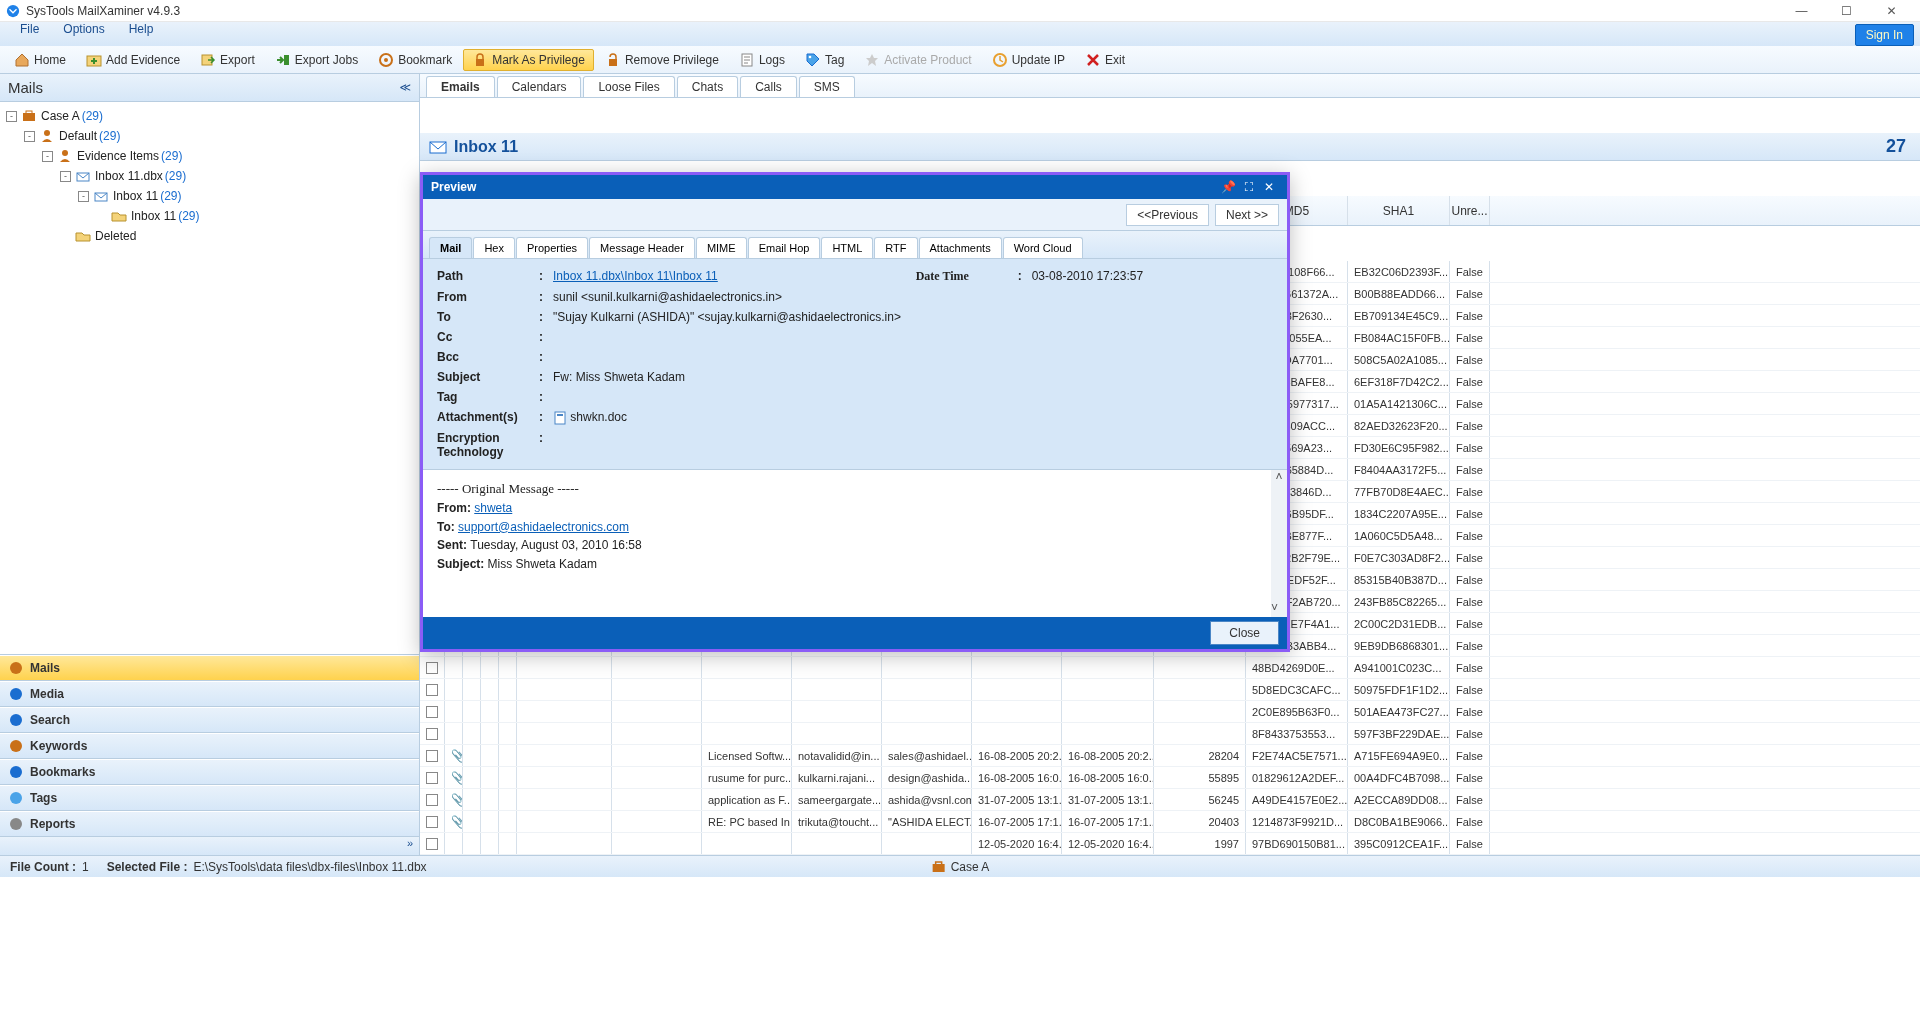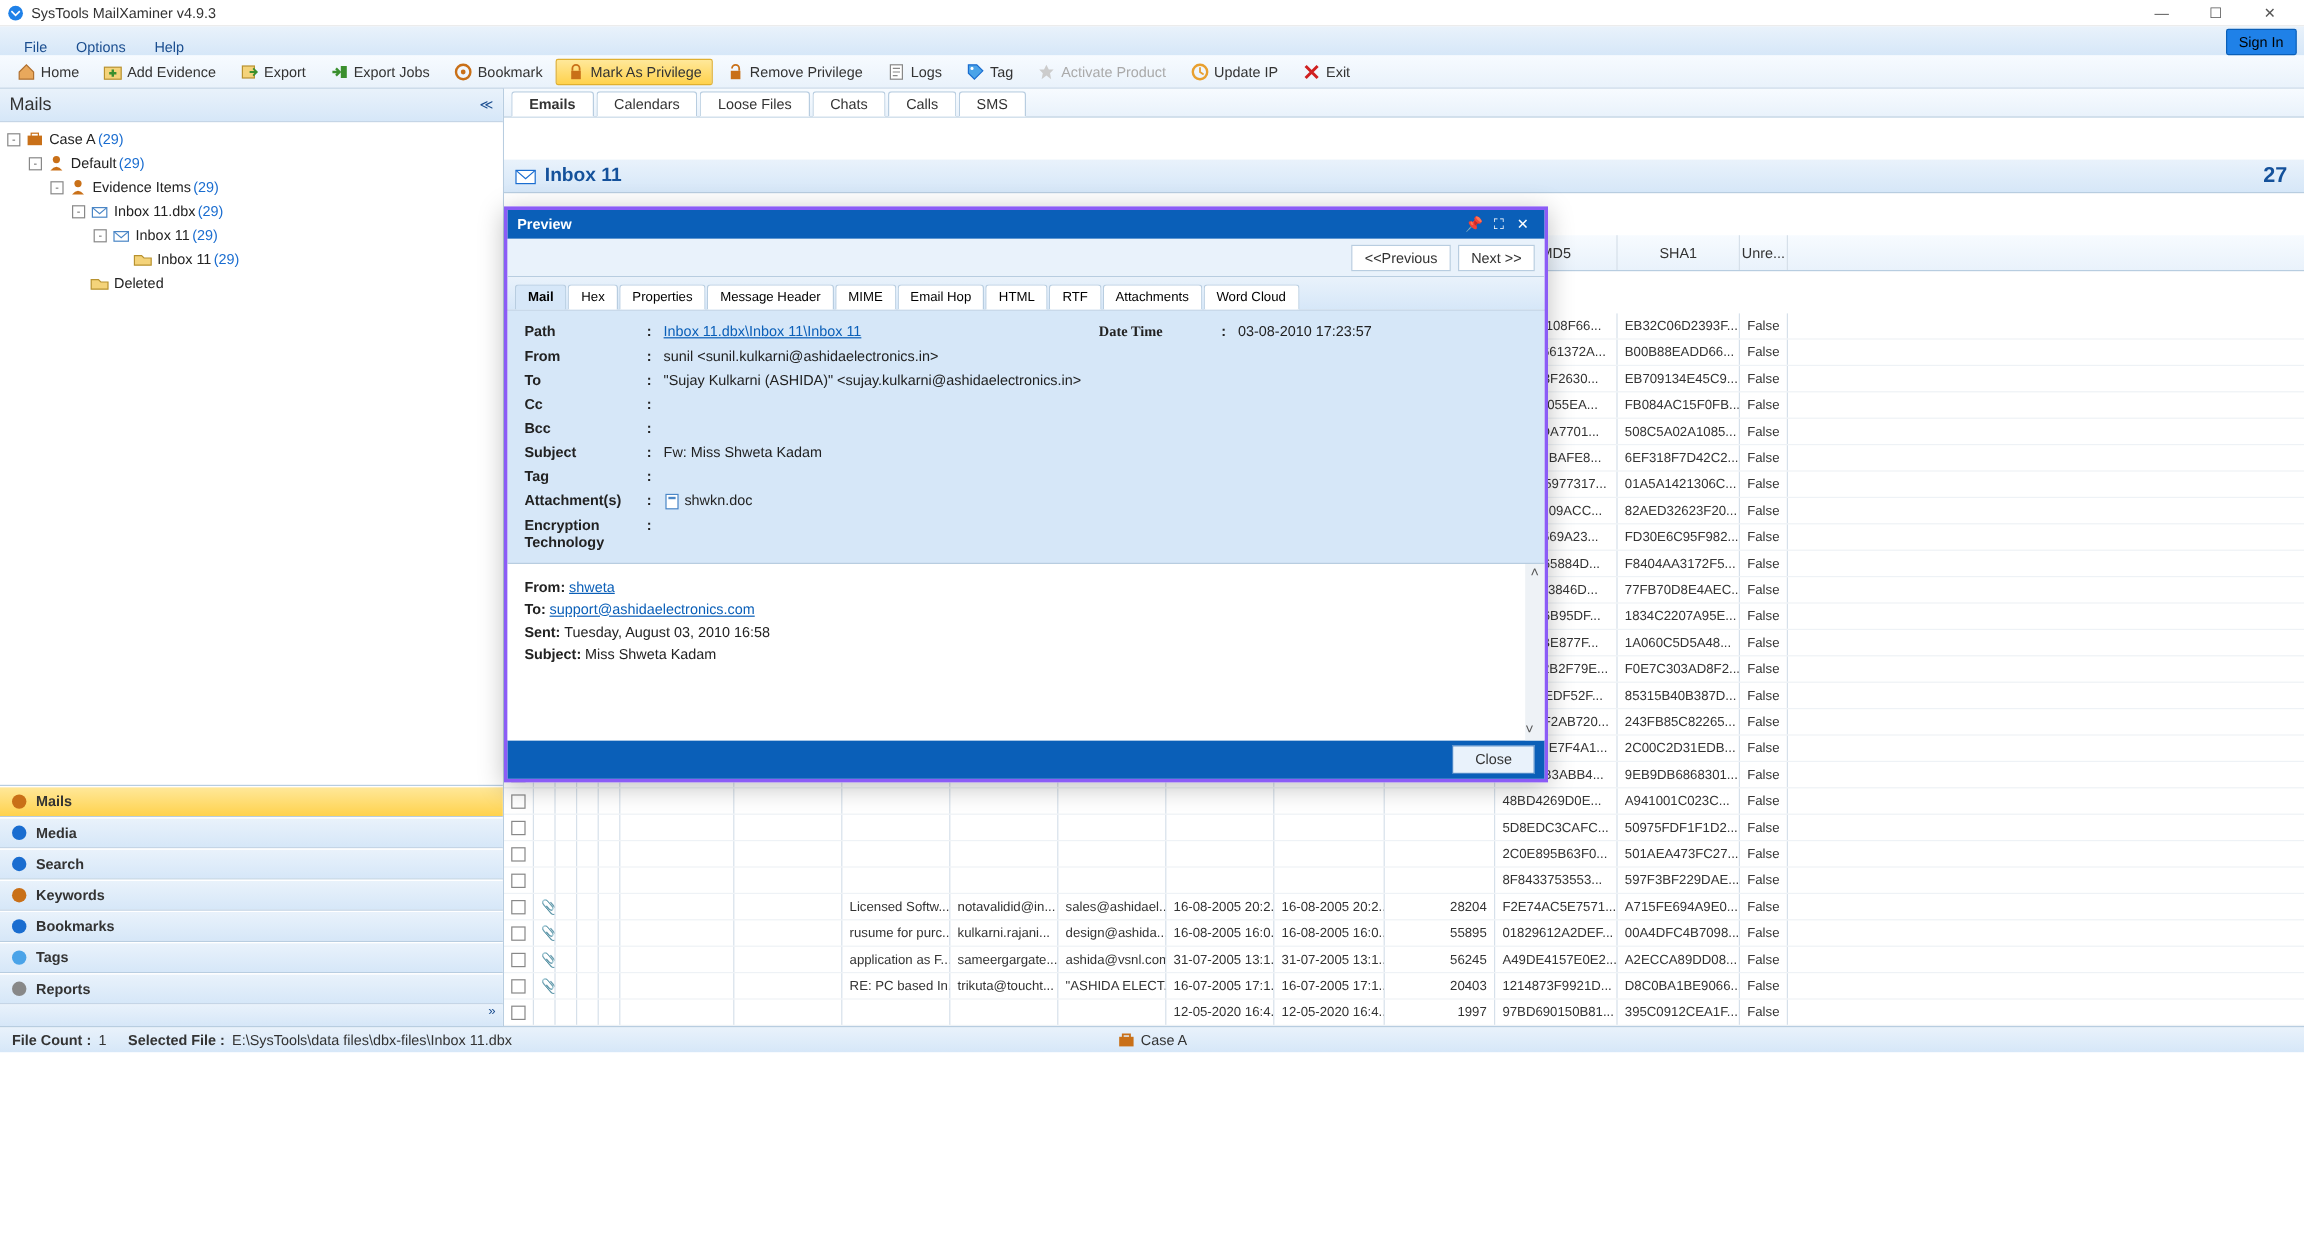--- a/index.html
+++ b/index.html
@@ -1,23 +1,23 @@
 <!DOCTYPE html>
 <html><head>
 <meta charset="utf-8">
 <style>
 * { margin:0; padding:0; box-sizing:border-box; font-family:"Segoe UI",Tahoma,sans-serif; font-size:12px; }
 body { background:#fff; overflow:hidden; }
 .titlebar { height:22px; background:#fff; display:flex; align-items:center; padding:0 6px; border-bottom:1px solid #e8e8e8; }
 .titlebar .logo { width:14px; height:14px; margin-right:6px; }
 .titlebar .title { flex:1; color:#333; }
 .titlebar .winbtn { width:45px; height:20px; display:flex; align-items:center; justify-content:center; color:#555; cursor:default; }
-.menubar { height:24px; background:linear-gradient(#e9f2fb,#d6e7f8); display:flex; align-items:flex-end; padding:0 8px; position:relative; }
+.menubar { height:24px; background:linear-gradient(#e9f2fb,#d6e7f8); display:flex; align-items:flex-start; padding:0 8px; position:relative; }
 .menubar .mitem { color:#1a4d8f; padding:0 12px; cursor:default; }
-.menubar .signin { position:absolute; right:6px; top:2px; background:#1f81e8; color:#000000; padding:3px 10px; border:1px solid #0a5fb8; border-radius:2px; }
+.menubar .signin { position:absolute; right:6px; top:2px; background:#1f81e8; color:#fef9c3; padding:3px 10px; border:1px solid #0a5fb8; border-radius:2px; }
 .toolbar { height:28px; background:linear-gradient(#f7fbff,#e9f2fb); border-bottom:1px solid #b8cde0; display:flex; align-items:center; padding:0 4px; }
 .tbtn { display:flex; align-items:center; padding:2px 8px; margin:0 1px; border:1px solid transparent; border-radius:2px; cursor:default; color:#333; }
 .tbtn .ic { width:16px; height:16px; margin-right:4px; display:inline-block; }
 .tbtn.priv { background:linear-gradient(#ffe89a,#ffd24d); border-color:#e0b030; }
 .workspace { display:flex; height:calc(100% - 22px - 24px - 28px - 22px); }
 .leftpanel { width:420px; display:flex; flex-direction:column; border-right:1px solid #b8cde0; }
 .lp-header { height:28px; background:linear-gradient(#e9f2fb,#d6e7f8); display:flex; align-items:center; padding:0 8px; border-bottom:1px solid #b8cde0; }
 .lp-header .t { flex:1; font-size:15px; color:#333; }
 .lp-header .collapse { color:#1a4d8f; font-size:11px; cursor:default; }
 .tree { flex:1; overflow:auto; background:#fff; padding:4px 0; }
@@ -1049,20 +1049,21 @@
               </tr>
           <tr>
                 <td class="k">Encryption Technology</td>
                 <td class="c">:</td>
                 <td colspan="4"></td>
               </tr>
         </tbody>
           </table>
       </div>
       <div class="pv-body">
+        <div class="line">----- Original Message -----</div>
         <div class="line"><b>From:</b> <a>shweta</a></div>
         <div class="line"><b>To:</b> <a>support@ashidaelectronics.com</a></div>
         <div class="line"><b>Sent:</b> <span>Tuesday, August 03, 2010 16:58</span></div>
         <div class="line"><b>Subject:</b> <span>Miss Shweta Kadam</span></div>
         <div class="pv-scroll">
             <div class="up">˄</div>
             <div class="dn" style="position:absolute;bottom:0;">˅</div>
           </div>
       </div>
       <div class="pv-foot">

